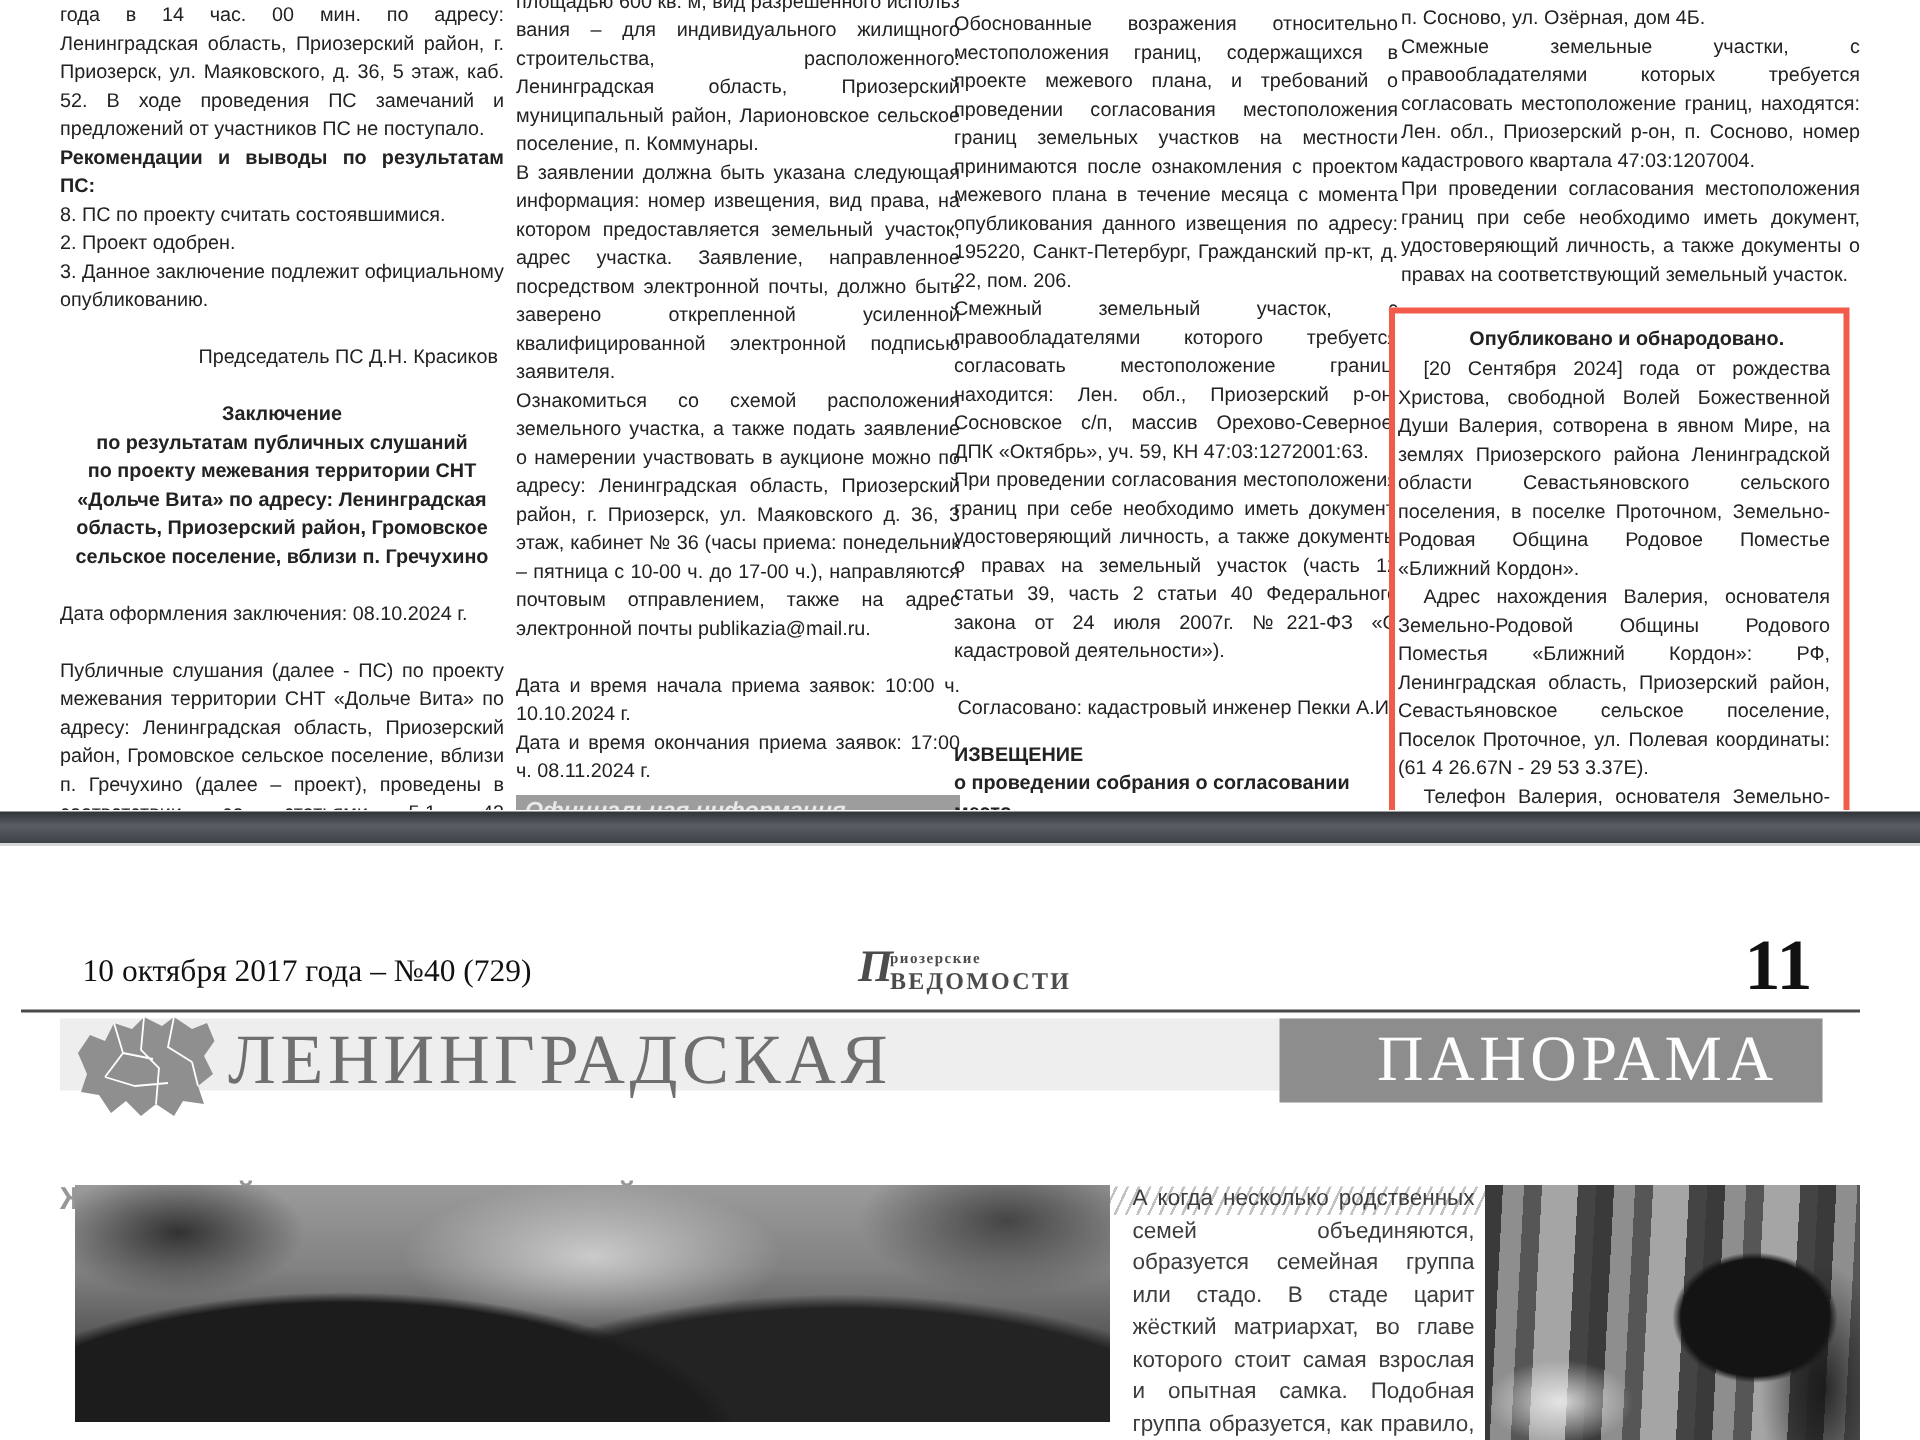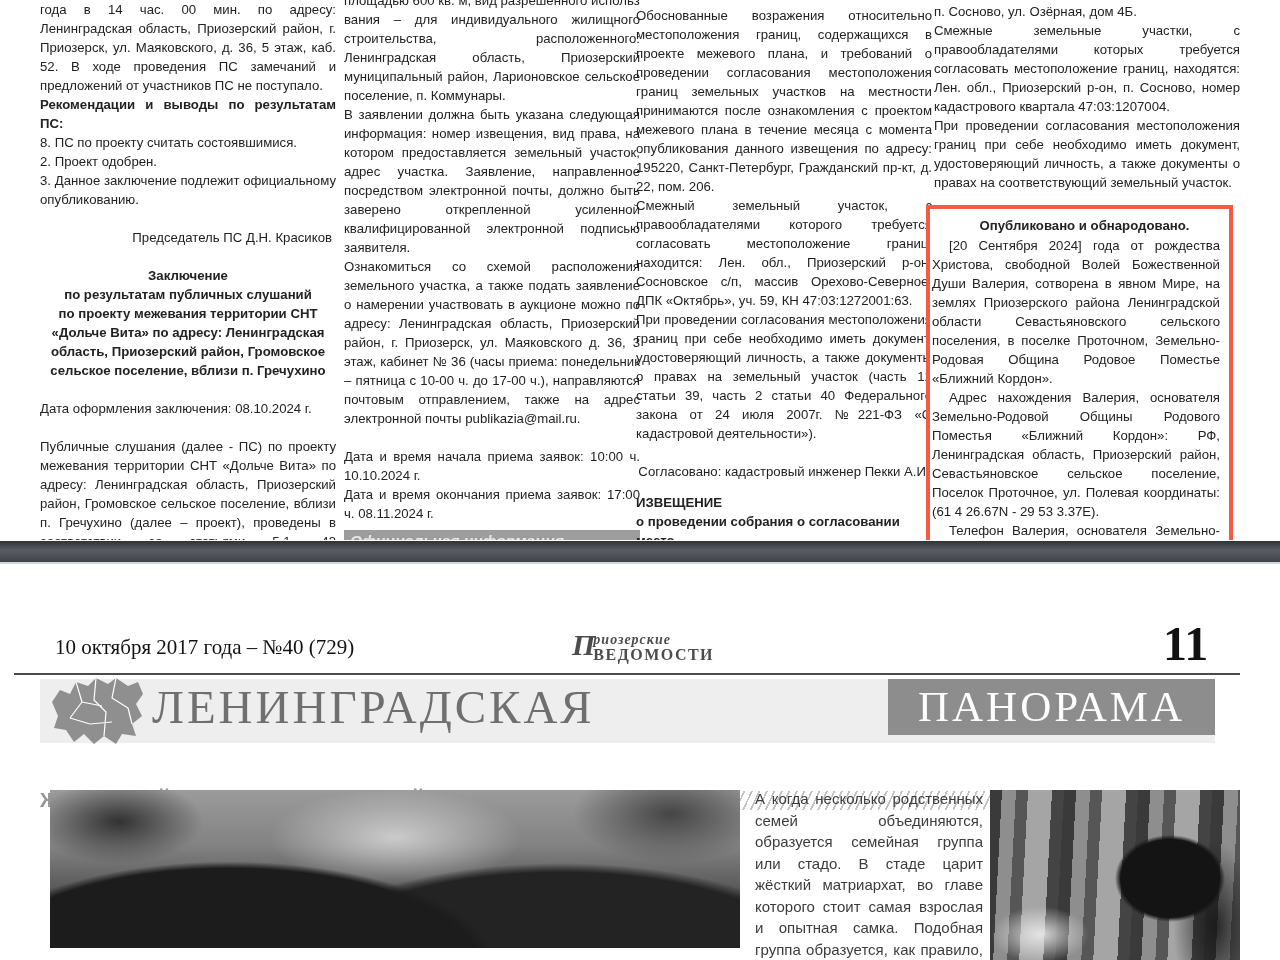--- a/index.html
+++ b/index.html
@@ -30,34 +30,34 @@
   
   .sepband{position:absolute;left:0;top:541px;width:1280px;height:21px;
            background:linear-gradient(180deg,#2f3237,#5a5d63 45%,#3e4147);
            border-bottom:2px solid #d6d6d6;}
   
   .issue-date{position:absolute;left:55px;top:635px;font-family:"Liberation Serif",serif;
               font-size:21px;color:#111;}
   .masthead{position:absolute;left:572px;top:630px;display:flex;color:#4c4c4c;}
   .mh-P{font-family:"Liberation Serif",serif;font-style:italic;font-weight:bold;font-size:30px;line-height:30px;}
   .mh-rest{display:flex;flex-direction:column;margin-left:-2px;}
-  .mh-top{font-family:"Liberation Serif",serif;font-style:italic;font-weight:bold;font-size:14px;
+  .mh-top{font-family:"Liberation Serif",serif;font-weight:bold;font-size:10px;
           line-height:14px;letter-spacing:1px;margin-top:3px;}
   .mh-bot{font-family:"Liberation Serif",serif;font-weight:bold;font-size:16px;line-height:16px;
           letter-spacing:1.5px;}
   .pagenum{position:absolute;left:1163px;top:616px;font-family:"Liberation Serif",serif;
            font-weight:bold;font-size:48px;color:#111;}
   .hrule{position:absolute;left:14px;top:673px;width:1226px;height:2px;background:#4a4a4a;}
-  .banner{position:absolute;left:40px;top:679px;width:1175px;height:64px;background:#eeeeee;}
+  .banner{position:absolute;left:40px;top:679px;width:1175px;height:48px;background:#eeeeee;}
   .banner-map{position:absolute;left:6px;top:-7px;}
   .banner-title{position:absolute;left:112px;top:1px;font-family:"Liberation Serif",serif;
                 font-size:47px;line-height:54px;color:#6f6f6f;letter-spacing:3px;}
   .banner-box{position:absolute;right:0;top:0;width:327px;height:56px;background:#8d8d8d;color:#fdfdfd;
               font-family:"Liberation Serif",serif;font-size:43px;line-height:56px;text-align:center;
-              letter-spacing:3px;}
+              letter-spacing:3px;padding-left:35px;}
   .section-head{position:absolute;left:40px;top:788px;width:1200px;display:flex;align-items:center;gap:12px;}
   .section-title{font-weight:bold;font-size:21px;letter-spacing:0.4px;color:#979797;white-space:nowrap;}
   .hatch{flex:1;height:19px;margin-left:6px;
          background:repeating-linear-gradient(115deg,#c2c2c2 0 1.6px,transparent 1.6px 6.8px);}
   .photo{position:absolute;overflow:hidden;}
   .photo-left{left:50px;top:790px;width:690px;height:158px;
     background:
       radial-gradient(430px 170px at 26% 112%, #1c1c1c 0 58%, rgba(0,0,0,0) 62%),
       radial-gradient(460px 185px at 74% 120%, #232323 0 58%, rgba(0,0,0,0) 63%),
       radial-gradient(180px 70px at 50% 30%, rgba(220,220,220,.8), rgba(0,0,0,0) 70%),

